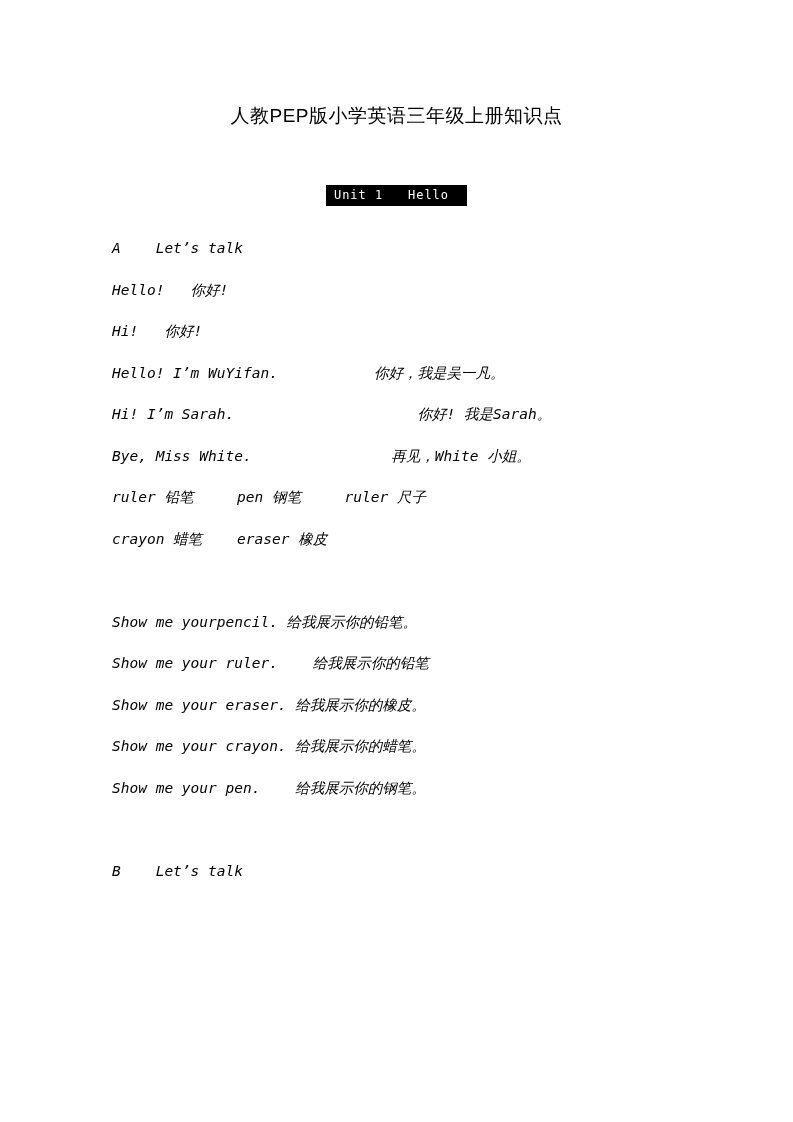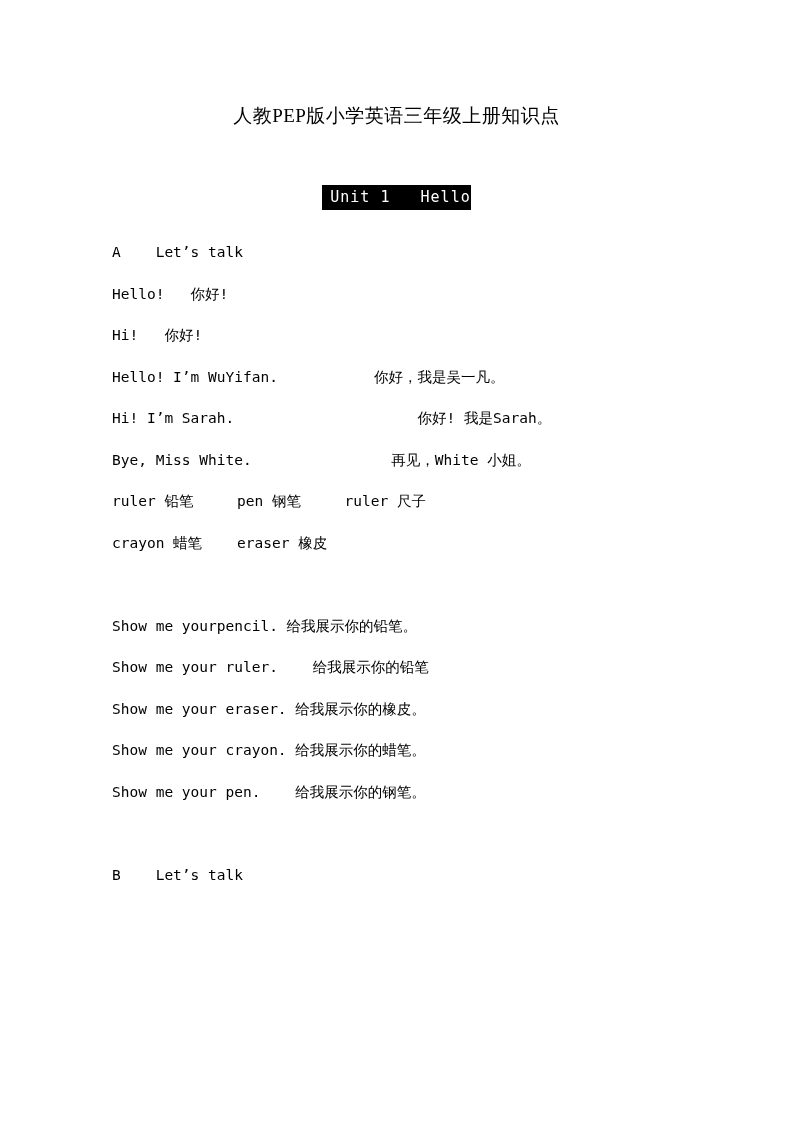--- a/index.html
+++ b/index.html
@@ -18,44 +18,45 @@
   .page {
     width: 793px;
     height: 1122px;
     box-sizing: border-box;
     padding: 0;
     position: relative;
   }
   .doc-title {
     text-align: center;
     font-size: 19px;
-    font-family: Liberation Serif, serif;
+    font-family: Liberation Sans, sans-serif;
     font-weight: normal;
     margin: 0;
     padding-top: 103px;
     letter-spacing: 0.5px;
   }
   .unit-heading-wrap {
     text-align: center;
     margin-top: 56px;
   }
   .unit-heading {
     display: inline-block;
     background: #000000;
     color: #ffffff;
     font-family: "DejaVu Sans Mono", monospace;
-    font-size: 15px;
-    padding: 3px 0 4px 8px;
+    font-size: 12px;
+    padding: 3px 18px 4px 8px;
     letter-spacing: 1px;
     white-space: pre;
   }
   .body-block {
     margin-top: 22px;
     padding-left: 112px;
     padding-right: 45px;
+    font-style: italic;
   }
   .line {
     font-family: "DejaVu Sans Mono", monospace;
     font-size: 14.5px;
     line-height: 41.5px;
     white-space: pre;
     min-height: 41.5px;
   }
   .line.blank {
     height: 41.5px;

